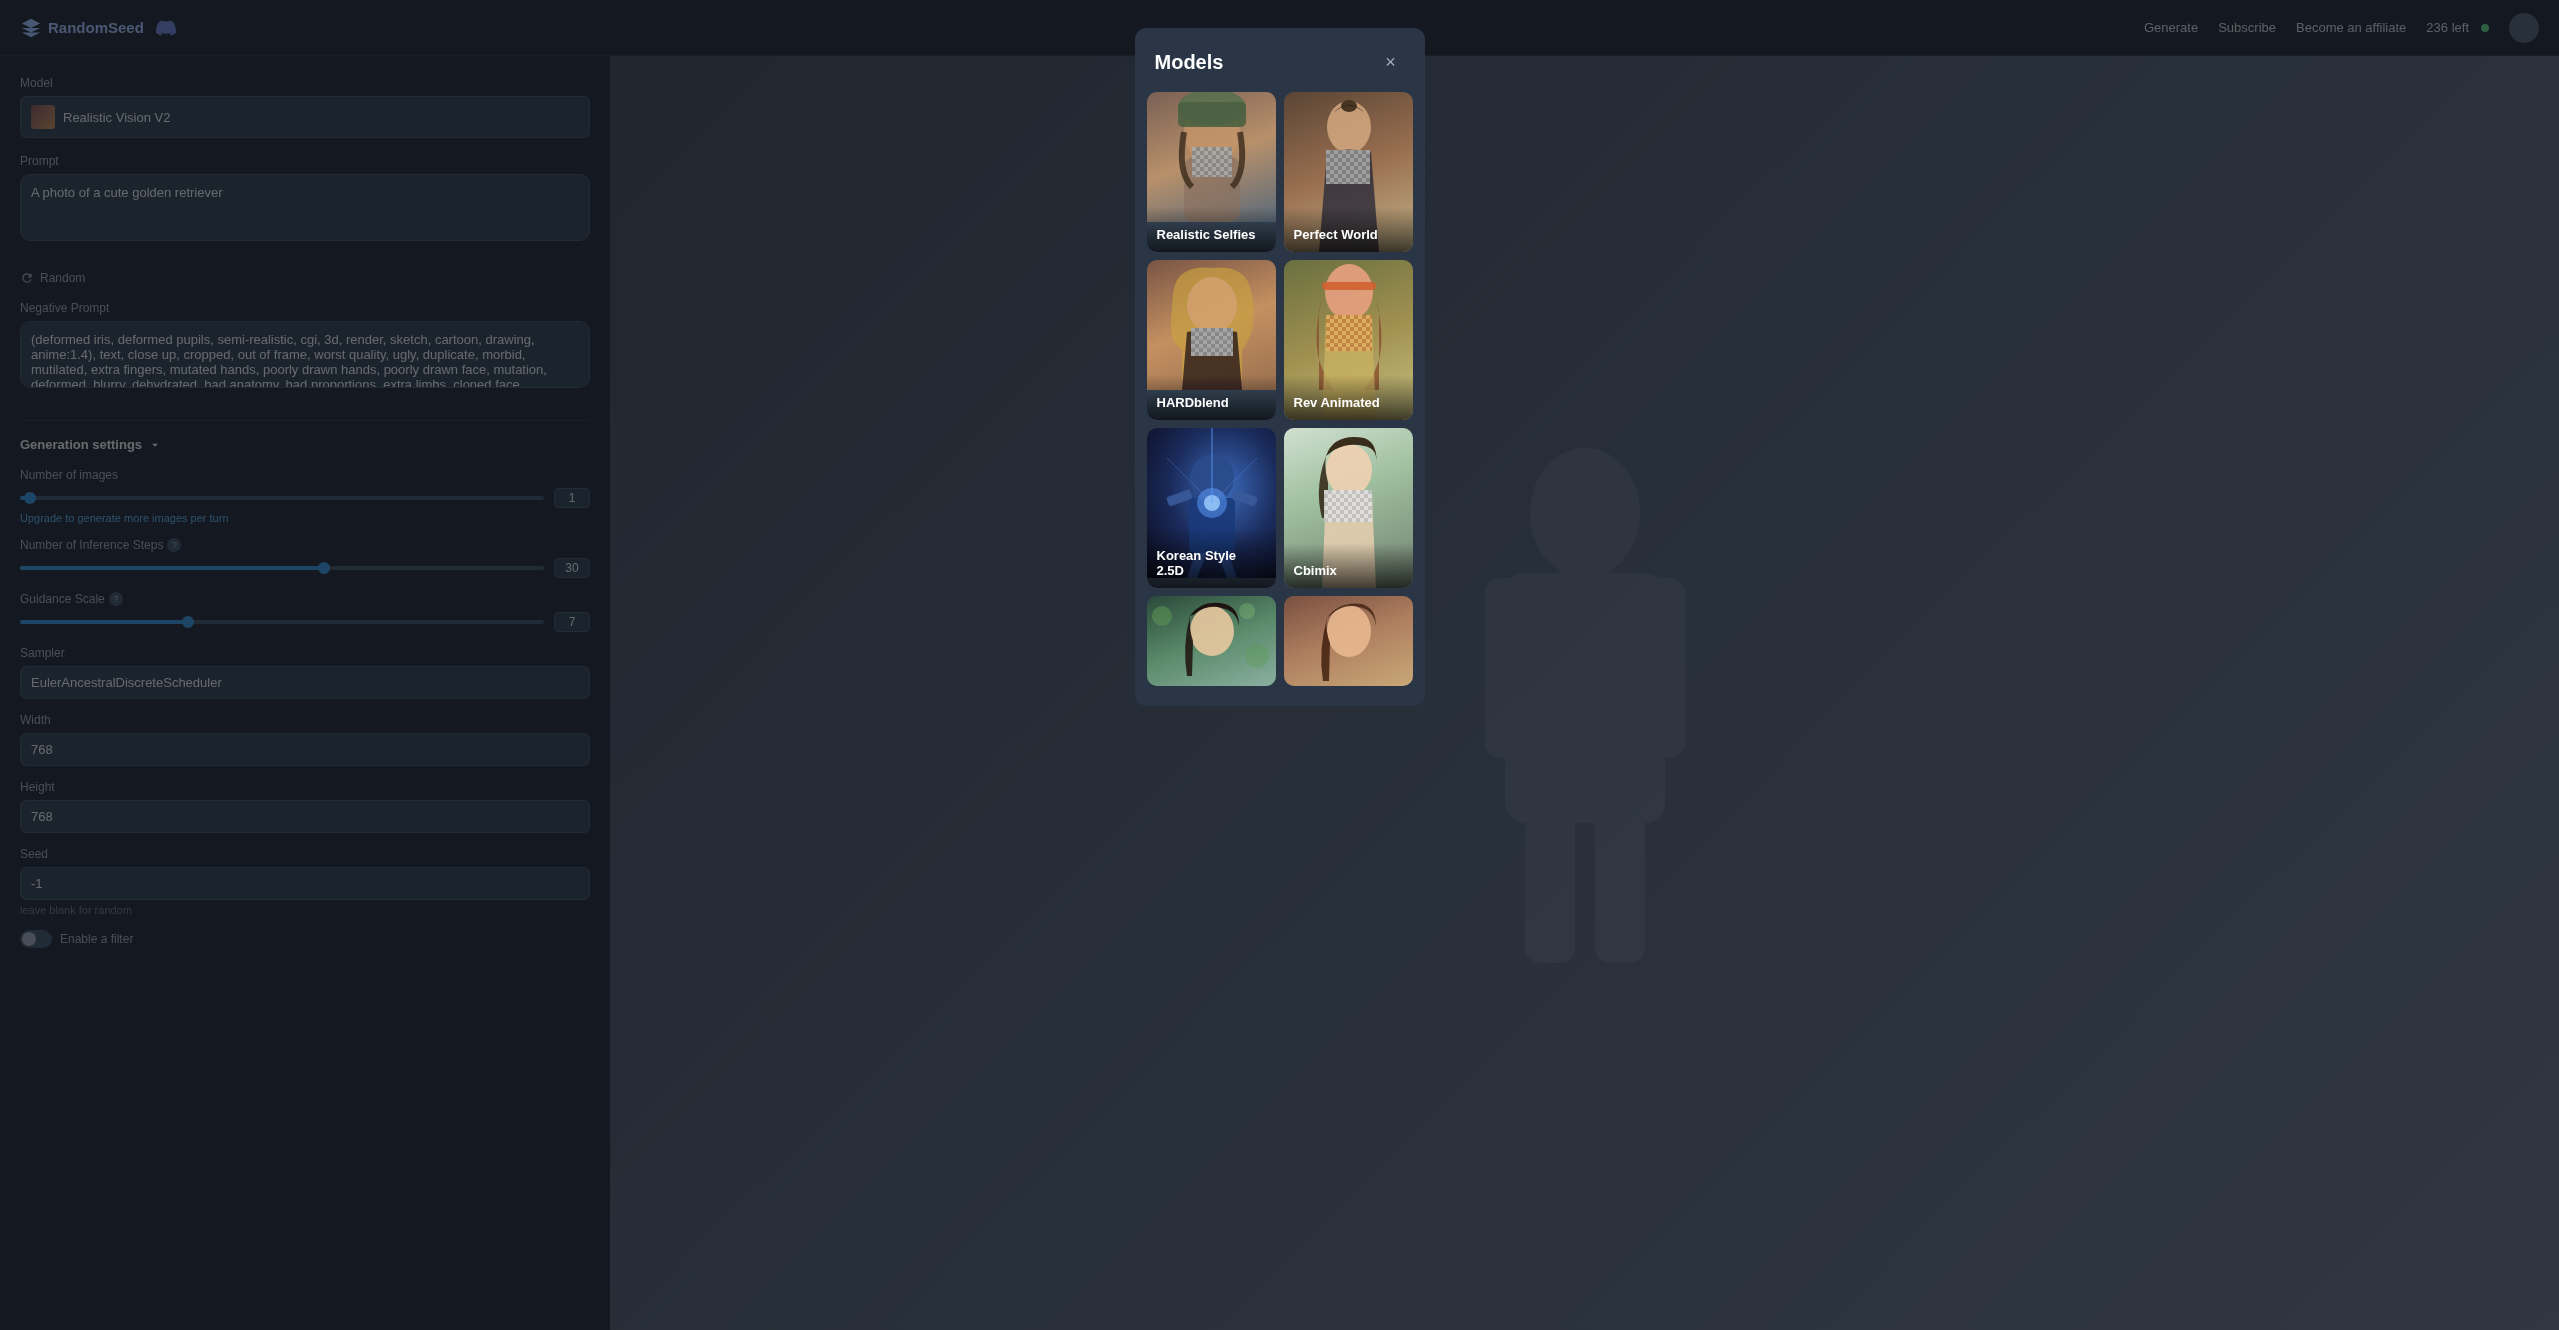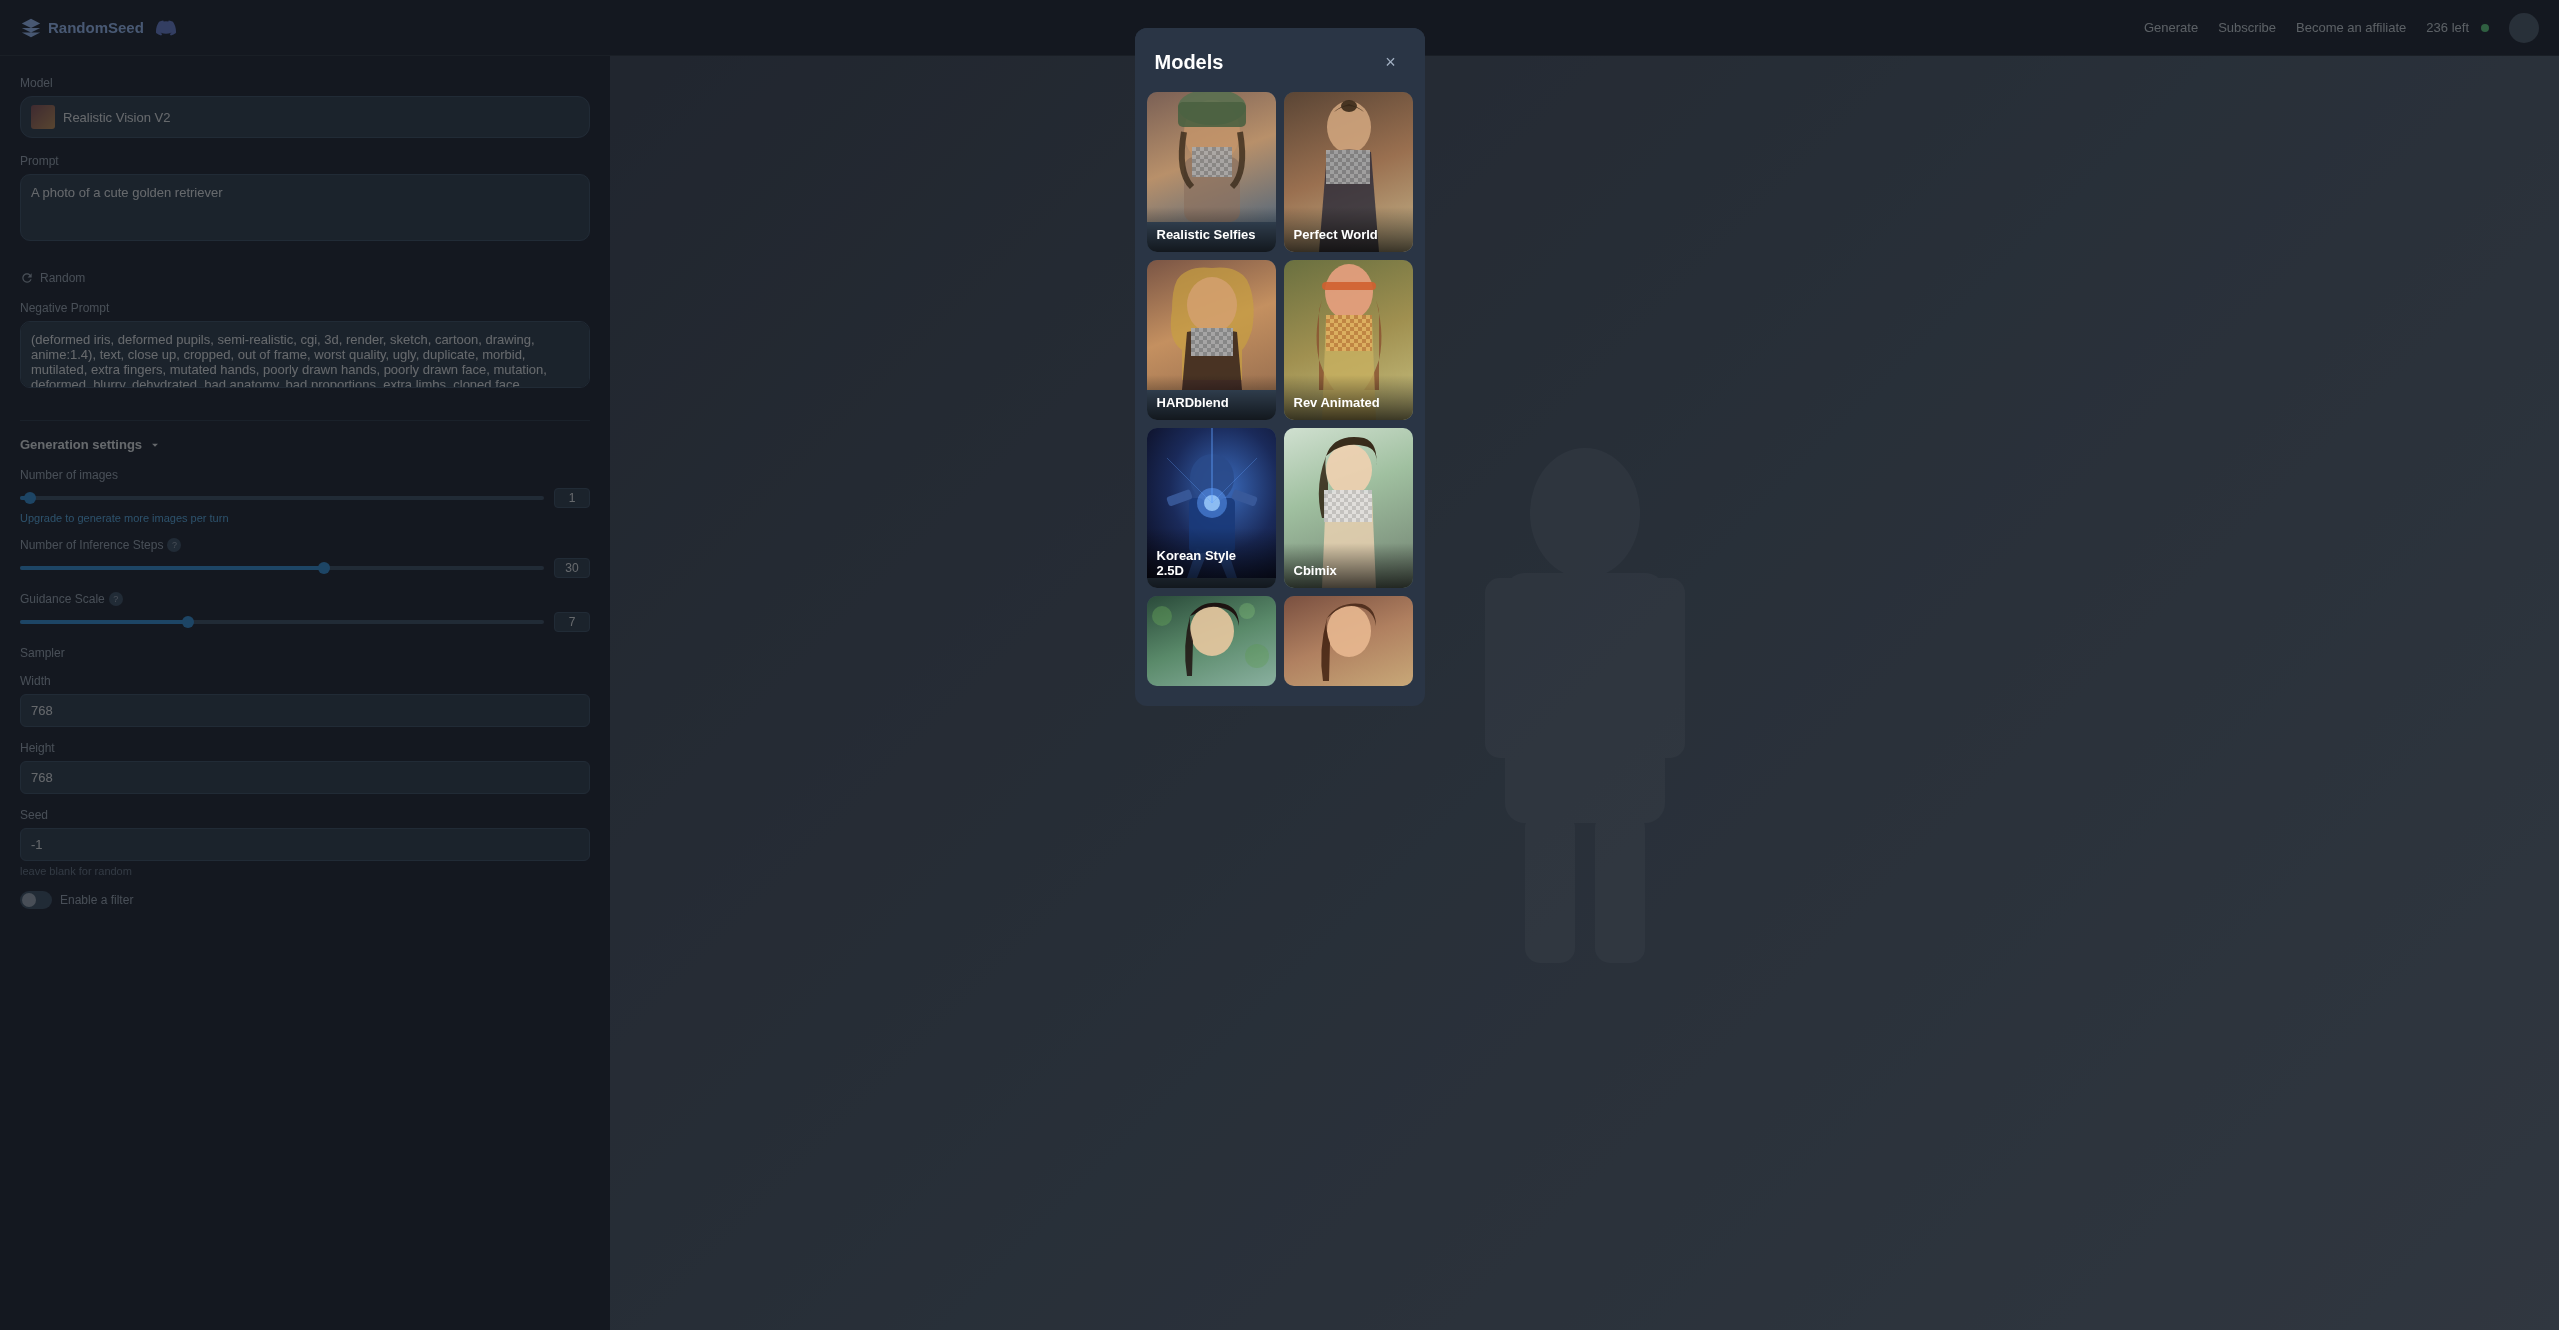--- a/index.html
+++ b/index.html
@@ -91,21 +91,21 @@
       color: #a0aec0;
       margin-bottom: 6px;
       font-weight: 500;
     }
     .model-selector {
       display: flex;
       align-items: center;
       gap: 8px;
       background: #3d4f63;
       border: 1px solid #4a5f78;
-      border-radius: 12px;
+      border-radius: 6px;
       padding: 8px 10px;
       cursor: pointer;
       margin-bottom: 16px;
     }
     .model-thumb {
       width: 24px; height: 24px;
       border-radius: 3px;
       background: linear-gradient(135deg, #8b5e6a, #c49a6c);
       flex-shrink: 0;
     }
@@ -436,20 +436,21 @@
         <div class="slider-fill" style="width:32%">
           <div class="slider-thumb"></div>
         </div>
       </div>
       <div class="slider-value">7</div>
     </div>
   </div>
 
   <div class="settings-row">
     <div class="field-label">Sampler</div>
+    <input class="input-field" type="text" value="EulerAncestralDiscreteScheduler" style="">
   </div>
 
   <div class="settings-row">
     <div class="field-label">Width</div>
     <input class="input-field" type="text" value="768" style="">
   </div>
 
   <div class="settings-row">
     <div class="field-label">Height</div>
     <input class="input-field" type="text" value="768" style="">

